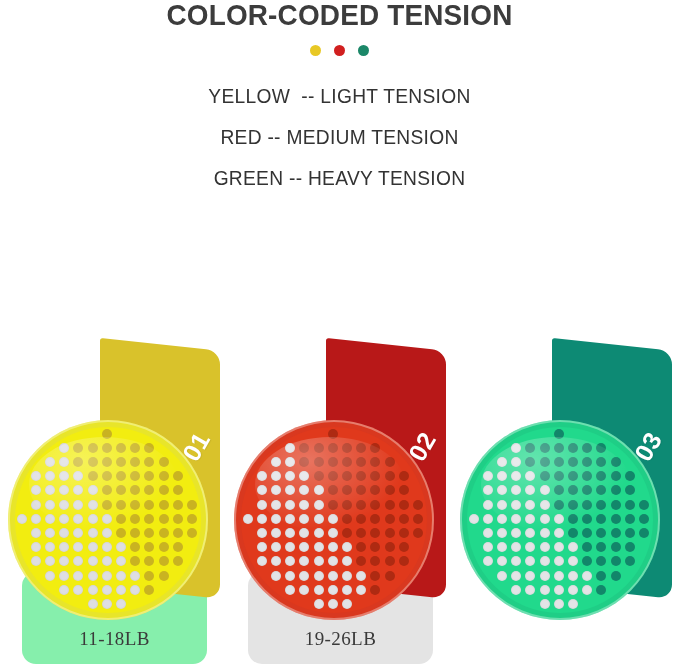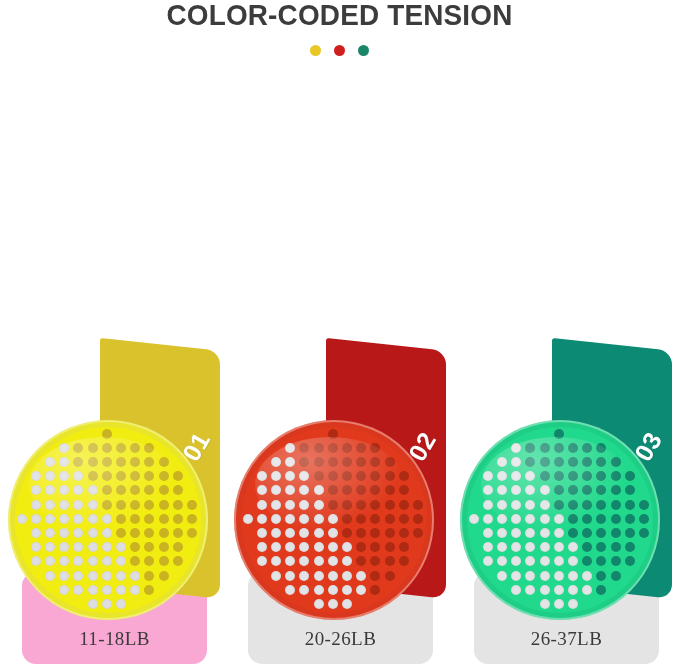--- a/index.html
+++ b/index.html
@@ -114,26 +114,31 @@
 <div class="stage">
 
   <div class="title" style="color: rgb(60, 60, 60);">COLOR-CODED TENSION</div>
 
   <div class="dots">
     <span class="dot" style="background: rgb(232, 200, 37);"></span>
     <span class="dot" style="background: rgb(209, 31, 31);"></span>
     <span class="dot" style="background: rgb(27, 135, 104);"></span>
   </div>
 
+  <div class="legend">
+    <div class="legend-line">YELLOW  -- LIGHT TENSION</div>
+    <div class="legend-line">RED -- MEDIUM TENSION</div>
+    <div class="legend-line">GREEN -- HEAVY TENSION</div>
+  </div>
 
 
   <div class="products">
 
     <div class="product p0">
-      <div class="plaque" style="background: #f9a8d4;">
+      <div class="plaque" style="background: #86efac;">
         <div class="plaque-text">11-18LB</div>
       </div>
       <div class="card" style="background: rgb(217, 194, 43);">
         <span class="num">01</span>
       </div>
       <div class="disc-wrap">
         <div class="rim" style="background: rgb(232, 229, 42); box-shadow: rgba(255, 255, 255, 0.35) 0px 0px 0px 2px inset;"></div>
         <div class="inner" style="background: rgb(242, 237, 16);">
           <div class="holes">
               <i style="left:86.69999999999999px;top:1.5px;width:10px;height:10px;background:#C9B321;"></i>
@@ -254,21 +259,21 @@
               <i style="left:86.69999999999999px;top:171.89999999999998px;width:10px;height:10px;background:#DEDEE2;box-shadow:inset 0 0 2px rgba(0,0,0,0.10);"></i>
               <i style="left:100.89999999999999px;top:171.89999999999998px;width:10px;height:10px;background:#DEDEE2;box-shadow:inset 0 0 2px rgba(0,0,0,0.10);"></i>
             </div>
           <div class="gloss"></div>
         </div>
       </div>
     </div>
 
     <div class="product p1">
       <div class="plaque" style="background: rgb(228, 228, 228);">
-        <div class="plaque-text">20-26LB</div>
+        <div class="plaque-text">19-26LB</div>
       </div>
       <div class="card" style="background: rgb(184, 24, 24);">
         <span class="num">02</span>
       </div>
       <div class="disc-wrap">
         <div class="rim" style="background: rgb(217, 56, 31); box-shadow: rgba(255, 255, 255, 0.35) 0px 0px 0px 2px inset;"></div>
         <div class="inner" style="background: rgb(224, 57, 28);">
           <div class="holes">
               <i style="left:86.69999999999999px;top:1.5px;width:10px;height:10px;background:#AE2A12;"></i>
               <i style="left:44.099999999999994px;top:15.7px;width:10px;height:10px;background:#E2E3E6;box-shadow:inset 0 0 2px rgba(0,0,0,0.10);"></i>
@@ -387,23 +392,20 @@
               <i style="left:72.5px;top:171.89999999999998px;width:10px;height:10px;background:#E2E3E6;box-shadow:inset 0 0 2px rgba(0,0,0,0.10);"></i>
               <i style="left:86.69999999999999px;top:171.89999999999998px;width:10px;height:10px;background:#E2E3E6;box-shadow:inset 0 0 2px rgba(0,0,0,0.10);"></i>
               <i style="left:100.89999999999999px;top:171.89999999999998px;width:10px;height:10px;background:#E2E3E6;box-shadow:inset 0 0 2px rgba(0,0,0,0.10);"></i>
             </div>
           <div class="gloss"></div>
         </div>
       </div>
     </div>
 
     <div class="product p2">
-      <div class="plaque" style="background: rgb(228, 228, 228);">
-        <div class="plaque-text">26-37LB</div>
-      </div>
       <div class="card" style="background: rgb(13, 138, 116);">
         <span class="num">03</span>
       </div>
       <div class="disc-wrap">
         <div class="rim" style="background: rgb(31, 206, 134); box-shadow: rgba(255, 255, 255, 0.35) 0px 0px 0px 2px inset;"></div>
         <div class="inner" style="background: rgb(33, 217, 140);">
           <div class="holes">
               <i style="left:86.69999999999999px;top:1.5px;width:10px;height:10px;background:#12866A;"></i>
               <i style="left:44.099999999999994px;top:15.7px;width:10px;height:10px;background:#E3E4E6;box-shadow:inset 0 0 2px rgba(0,0,0,0.10);"></i>
               <i style="left:58.3px;top:15.7px;width:10px;height:10px;background:#12866A;"></i>

